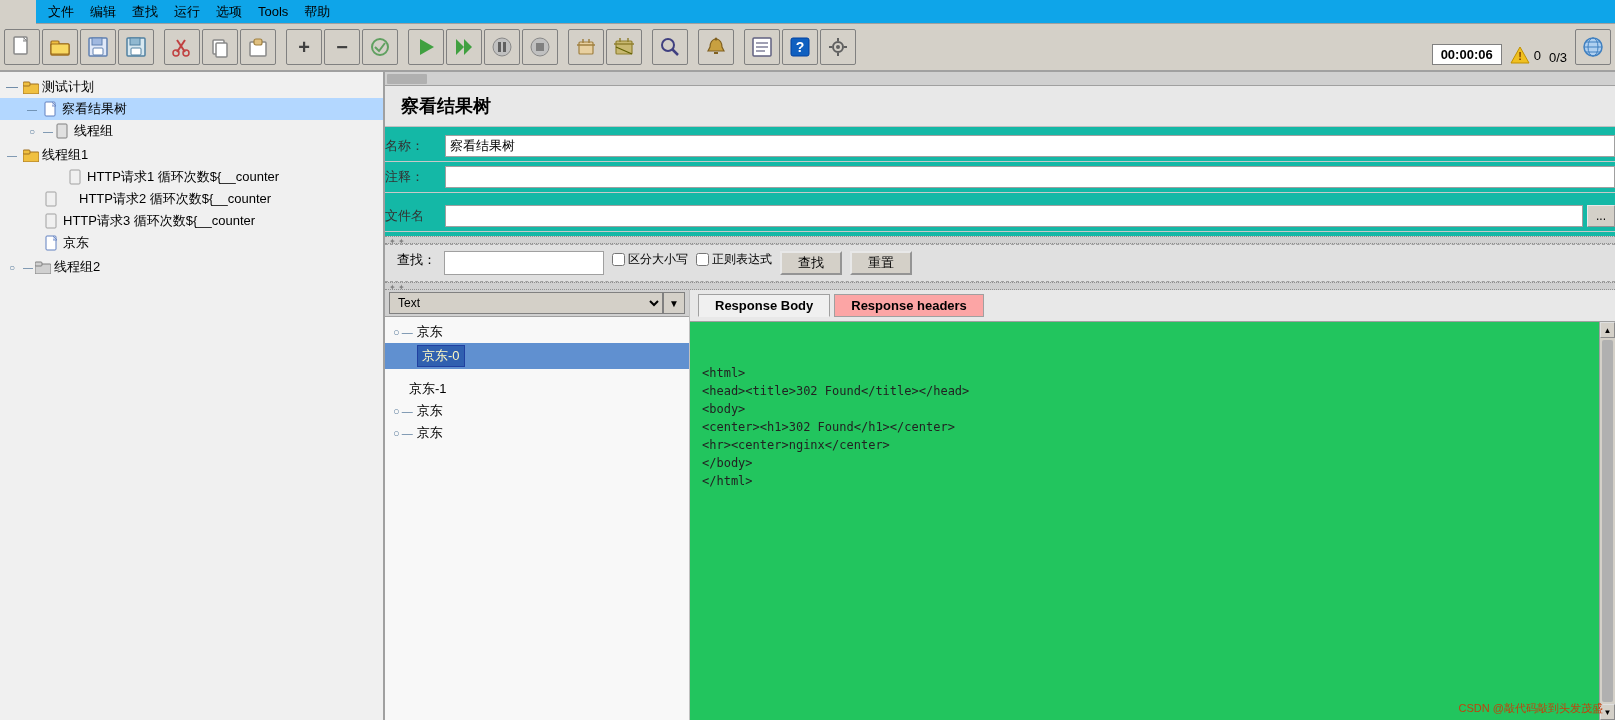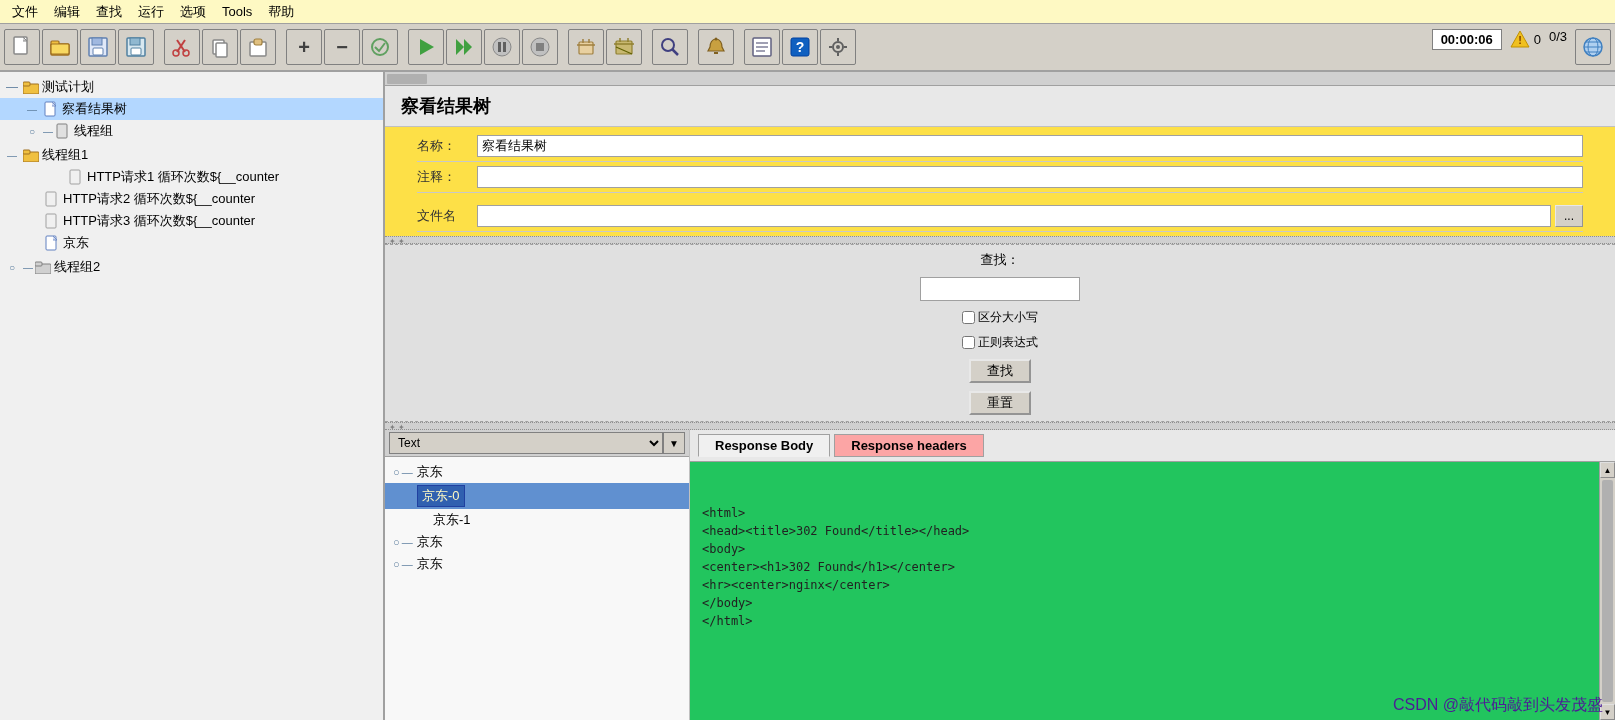--- a/index.html
+++ b/index.html
@@ -1,53 +1,53 @@
 <!DOCTYPE html>
 <html><head>
   <meta charset="utf-8">
   <style>
     * { box-sizing: border-box; margin: 0; padding: 0; }
     body { font-family: 'SimSun', 'Microsoft YaHei', sans-serif; font-size: 13px; background: #d4d0c8; overflow: hidden; width: 1615px; height: 720px; }
 
     
-    .menubar { background: #fef9c3; height: 24px; display: flex; align-items: center; padding: 2px 4px; border-bottom: 1px solid #a0a0a0; }
+    .menubar { background: #0ea5e9; height: 24px; display: flex; align-items: center; padding: 2px 4px; border-bottom: 1px solid #a0a0a0; margin-left: 36px; }
     .menubar-item { padding: 2px 8px; cursor: pointer; font-size: 13px; }
 
     
     .toolbar { background: #d4d0c8; height: 48px; display: flex; align-items: center; padding: 2px 4px; border-bottom: 2px solid #a0a0a0; gap: 2px; }
     .toolbar-btn { width: 36px; height: 36px; background: #d4d0c8; border: 1px solid #808080; border-radius: 2px; cursor: pointer; display: flex; align-items: center; justify-content: center; font-size: 16px; }
     .toolbar-sep { width: 6px; height: 36px; }
-    .toolbar-right { margin-left: auto; display: flex; align-items: flex-start; gap: 8px; }
+    .toolbar-right { margin-left: auto; display: flex; align-items: flex-end; gap: 8px; }
     .timer-box { border: 1px solid #808080; background: white; padding: 2px 8px; font-size: 13px; font-weight: bold; }
     .warning-badge { display: flex; align-items: center; gap: 4px; font-size: 13px; }
     .globe-btn { width: 36px; height: 36px; border: 1px solid #808080; background: #d4d0c8; border-radius: 2px; cursor: pointer; display: flex; align-items: center; justify-content: center; font-size: 18px; }
 
     
     .main-layout { display: flex; height: calc(720px - 24px - 48px); }
 
     
     .left-panel { width: 385px; min-width: 385px; background: #f0f0f0; border-right: 2px solid #a0a0a0; overflow: auto; }
     .tree-root { padding: 4px 0; }
     .tree-item { display: flex; align-items: center; padding: 2px 4px; cursor: pointer; white-space: nowrap; }
     .tree-item.selected { background: #b3d7ff; }
     .tree-icon { width: 16px; height: 16px; margin-right: 3px; font-size: 12px; display: inline-flex; align-items: center; justify-content: center; }
 
     
     .right-panel { flex: 1; background: #e8e8e8; overflow: hidden; display: flex; flex-direction: column; }
 
     
     .view-title { background: #e8e8e8; padding: 8px 16px; font-size: 18px; font-weight: bold; border-bottom: 1px solid #c0c0c0; }
-    .form-section { background: #fde047; padding: 4px 32px; }
+    .form-section { background: #14b8a6; padding: 4px 0; }
     .form-row { display: flex; align-items: center; padding: 4px 0; border-bottom: 1px solid #c8c8c8; }
     .form-label { width: 60px; font-size: 13px; color: #333; }
     .form-input { flex: 1; height: 22px; border: 1px solid #a0a0a0; background: white; padding: 0 4px; font-size: 13px; font-family: inherit; }
     .section-header { background: #d8e4f0; padding: 3px 8px; font-size: 13px; border-top: 1px solid #a0a0a0; border-bottom: 1px solid #a0a0a0; margin-top: 2px; }
 
     
-    .search-bar { background: #e0e0e0; padding: 6px 12px; display: flex; align-items: center; gap: 8px; border-top: 1px dashed #a0a0a0; border-bottom: 1px dashed #a0a0a0; flex-direction: column; }
+    .search-bar { background: #e0e0e0; padding: 6px 12px; display: flex; align-items: flex-start; gap: 8px; border-top: 1px dashed #a0a0a0; border-bottom: 1px dashed #a0a0a0; }
     .search-label { font-size: 13px; }
     .search-input { height: 24px; width: 160px; border: 1px solid #a0a0a0; background: white; padding: 0 4px; font-size: 13px; }
     .checkbox-label { display: flex; align-items: center; gap: 3px; font-size: 12px; cursor: pointer; }
     .search-btn { height: 24px; padding: 0 16px; background: #d4d0c8; border: 2px outset #e8e8e8; cursor: pointer; font-size: 13px; font-family: inherit; }
 
     
     .results-area { flex: 1; display: flex; overflow: hidden; }
 
     
     .results-tree { width: 305px; min-width: 305px; background: #f8f8f8; border-right: 1px solid #c0c0c0; overflow: auto; position: relative; }
@@ -76,21 +76,21 @@
 
     
     .right-scrollbar { width: 16px; background: #d4d0c8; border-left: 1px solid #a0a0a0; display: flex; flex-direction: column; }
     .scrollbar-up, .scrollbar-down { height: 16px; background: #d4d0c8; border: 1px outset #e0e0e0; display: flex; align-items: center; justify-content: center; font-size: 8px; cursor: pointer; }
     .scrollbar-thumb { flex: 1; background: #b0b0b0; margin: 2px; border-radius: 2px; }
 
     
     .icon-folder { color: #f0c040; }
 
     
-    .watermark { position: absolute; bottom: 4px; right: 12px; font-size: 16px; color: #4c1d95; z-index: 10; }
+    .watermark { position: absolute; bottom: 4px; right: 12px; font-size: 11px; color: #c2410c; z-index: 10; }
   </style>
 </head>
 <body>
 
 <div class="menubar">
   <span class="menubar-item">文件</span>
   <span class="menubar-item">编辑</span>
   <span class="menubar-item">查找</span>
   <span class="menubar-item">运行</span>
   <span class="menubar-item">选项</span>
@@ -319,21 +319,21 @@
 
       <div class="tree-item" style="padding-left:68px;">
         <span class="tree-icon" style="margin-right:3px;">
           <svg width="14" height="16" viewBox="0 0 14 16">
               <rect x="1" y="1" width="10" height="14" rx="1" fill="#f0f0f0" stroke="#a0a0a0" stroke-width="1"></rect>
             </svg>
         </span>
         <span>HTTP请求1 循环次数${__counter</span>
       </div>
 
-      <div class="tree-item" style="padding-left:44px;">
+      <div class="tree-item" style="padding-left:44px;gap:16px;">
         <span class="tree-icon" style="margin-right:3px;">
           <svg width="14" height="16" viewBox="0 0 14 16">
               <rect x="1" y="1" width="10" height="14" rx="1" fill="#f0f0f0" stroke="#a0a0a0" stroke-width="1"></rect>
             </svg>
         </span>
         <span>HTTP请求2 循环次数${__counter</span>
       </div>
 
       <div class="tree-item" style="padding-left:44px;">
         <span class="tree-icon" style="margin-right:3px;">
@@ -432,21 +432,21 @@
           <div class="rtree-item" style="padding-left:8px;">
             <span style="color:#6080a0; font-size:11px; margin-right:2px">○</span>
             <span style="color:#6080a0; font-size:11px; margin-right:4px">—</span>
             <span>京东</span>
           </div>
 
           <div class="rtree-item selected" style="padding-left:32px; background:#6090d0; color: white;">
             <span style="background:#3060b0; color:#fef9c3; padding: 1px 4px; border: 1px solid #2040a0;">京东-0</span>
           </div>
 
-          <div class="rtree-item" style="padding-left:48px;">
+          <div class="rtree-item" style="padding-left:24px;margin-top:9px;">
             <span>京东-1</span>
           </div>
 
           <div class="rtree-item" style="padding-left:8px;">
             <span style="color:#6080a0; font-size:11px; margin-right:2px">○</span>
             <span style="color:#6080a0; font-size:11px; margin-right:4px">—</span>
             <span>京东</span>
           </div>
 
           <div class="rtree-item" style="padding-left:8px;">

